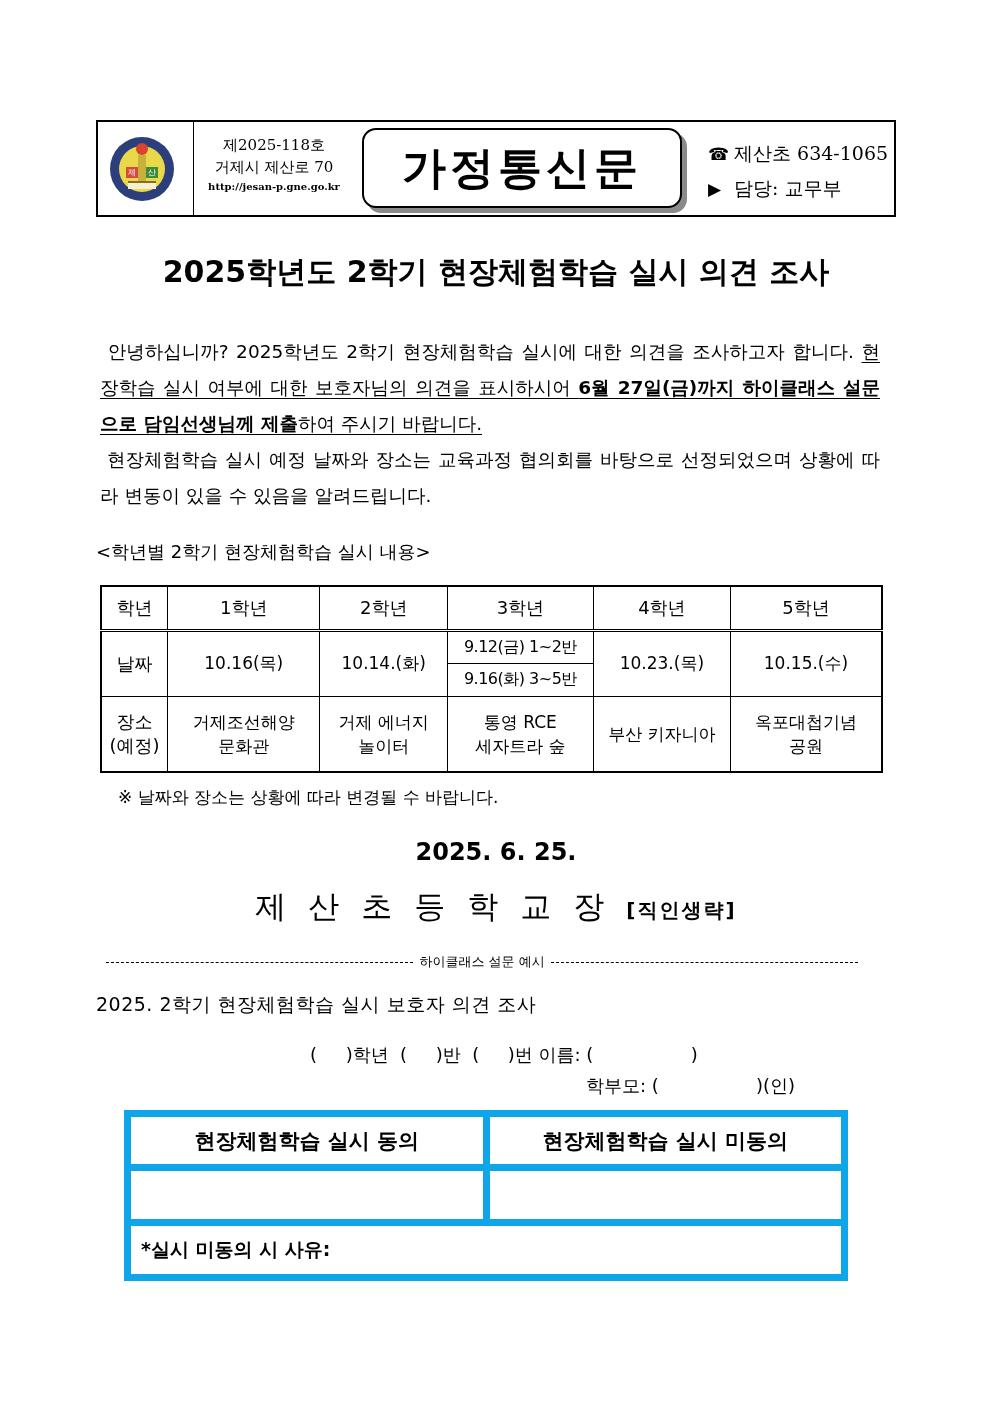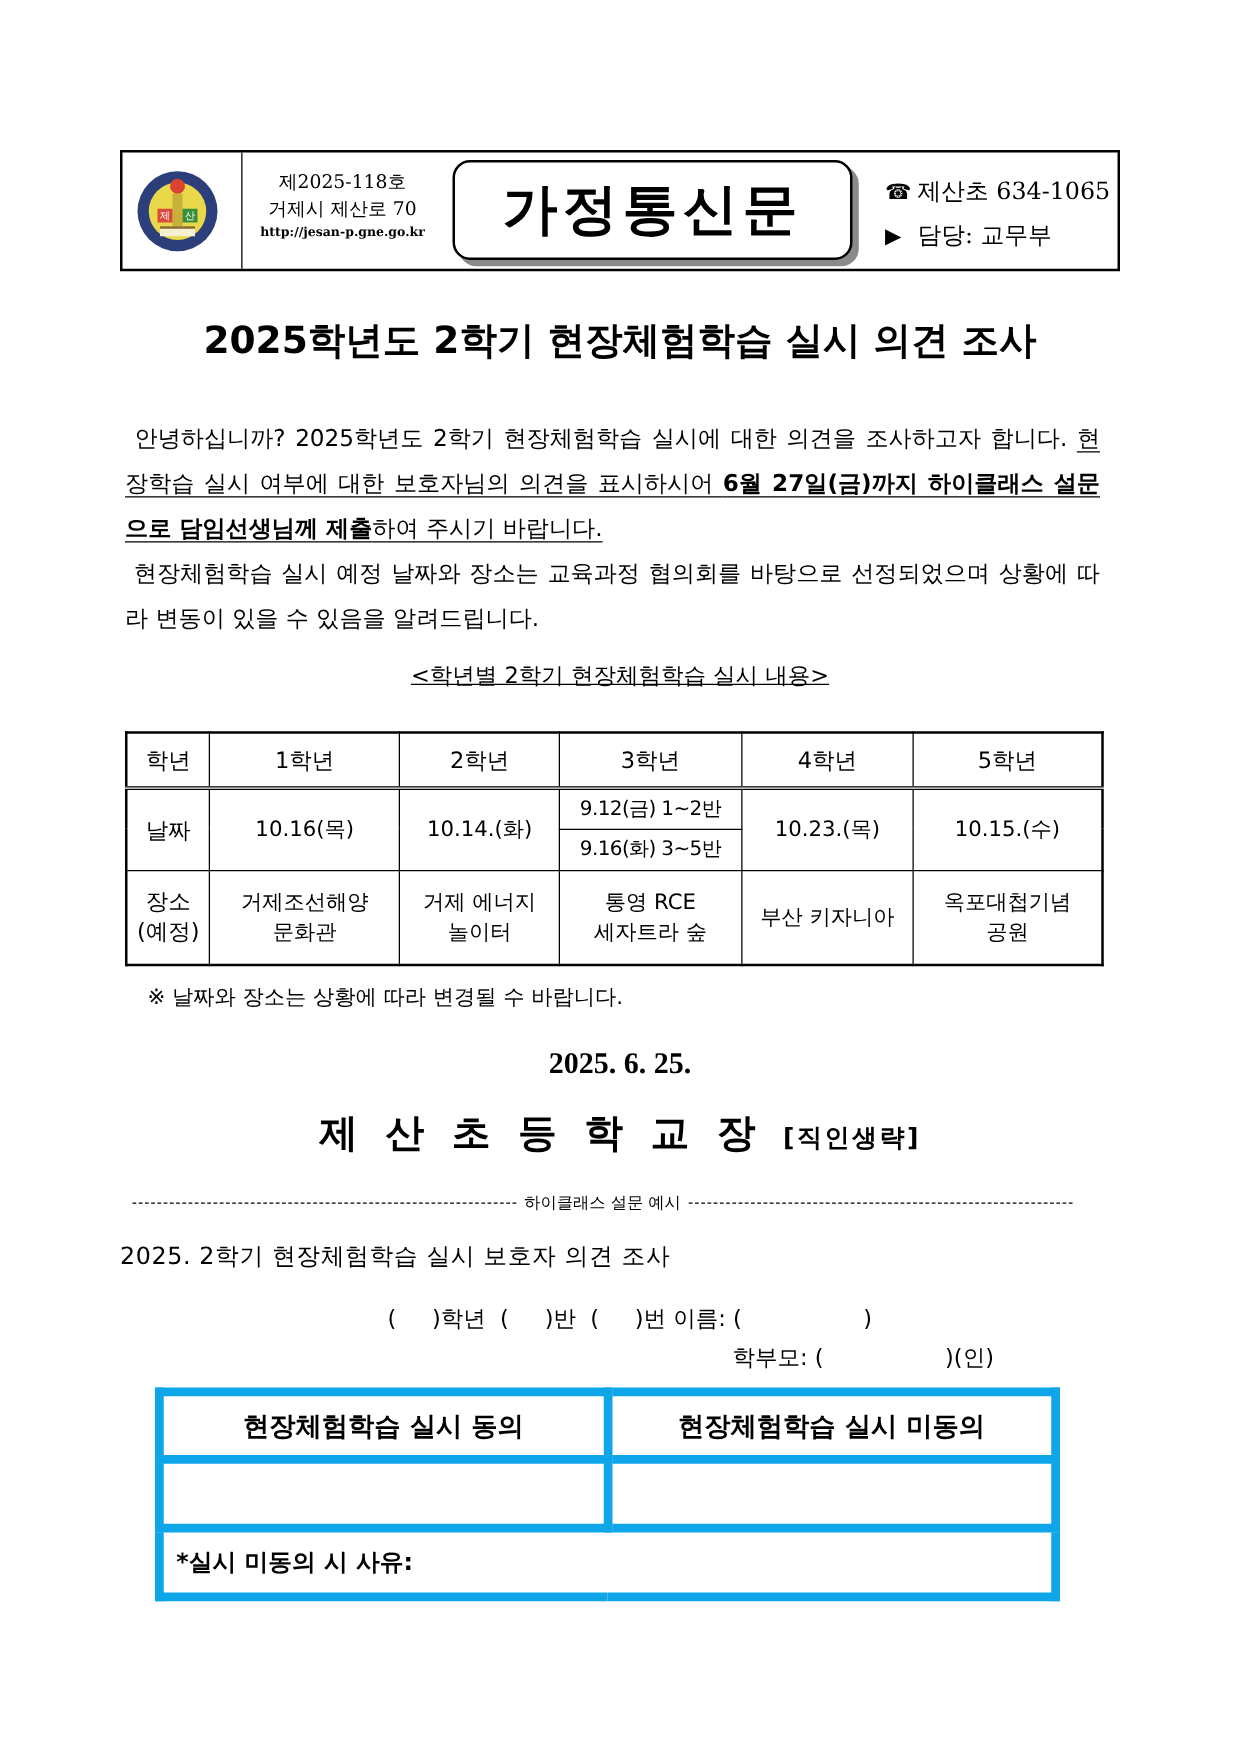--- a/index.html
+++ b/index.html
@@ -32,37 +32,37 @@
   
   .main-title { position: absolute; left: 96px; top: 252px; width: 800px; text-align: center; font-weight: bold; font-size: 30px; letter-spacing: 0px; }
 
   
   .intro { position: absolute; left: 100px; top: 334px; width: 780px; font-size: 18.5px; line-height: 36px; text-align: justify; }
   .intro p { margin: 0; }
   .intro .u { text-decoration: underline; text-underline-offset: 4px; }
   .intro .b { font-weight: bold; }
 
   
-  .schedule-caption { position: absolute; left: 96px; top: 528px; width: 800px; text-align: center; font-size: 18px; text-decoration: underline; }
+  .schedule-caption { position: absolute; left: 96px; top: 540px; width: 800px; font-size: 18px; }
 
   
   .schedule { position: absolute; left: 100px; top: 585px; width: 783px; border-collapse: collapse; border: 2px solid #000; font-size: 17px; }
   .schedule td, .schedule th { border: 1px solid #000; text-align: center; font-weight: normal; vertical-align: middle; margin-top: 48px; }
   .schedule thead th { height: 44px; font-size: 18px; border-bottom: 3px double #000; }
   .schedule .date-row td { height: 33px; }
   .schedule .place-row td { height: 76px; line-height: 24px; }
   .schedule .rowhead { font-size: 18px; }
   .schedule .small { font-size: 16px; letter-spacing: -0.5px; }
 
   .note { position: absolute; left: 118px; top: 786px; font-size: 17px; }
 
   
-  .doc-date { position: absolute; left: 96px; top: 838px; width: 800px; text-align: center; font-weight: bold; font-size: 24px; font-family: Liberation Serif, serif; }
+  .doc-date { position: absolute; left: 96px; top: 838px; width: 800px; text-align: center; font-weight: bold; font-size: 24px; }
   .signature { position: absolute; left: 96px; top: 886px; width: 800px; text-align: center; }
-  .signature .name { font-weight: bold; font-size: 31px; letter-spacing: 22px; text-align: right; }
+  .signature .name { font-weight: normal; font-size: 31px; letter-spacing: 22px; text-align: right; }
   .signature .seal { font-weight: bold; font-size: 20px; letter-spacing: 2px; }
 
   
   .divider { position: absolute; left: 106px; top: 953px; width: 752px; display: flex; align-items: center; font-size: 13px; }
   .divider .dash { flex: 1; border-top: 1px dashed #000; height: 0; margin-top: 1px; }
   .divider .label { padding: 0 6px; }
 
   
   .survey-title { position: absolute; left: 96px; top: 992px; width: 800px; text-align: left; font-size: 19px; letter-spacing: 0.5px; }
   .student-line { position: absolute; left: 310px; top: 1043px; font-size: 18px; white-space: pre; }

